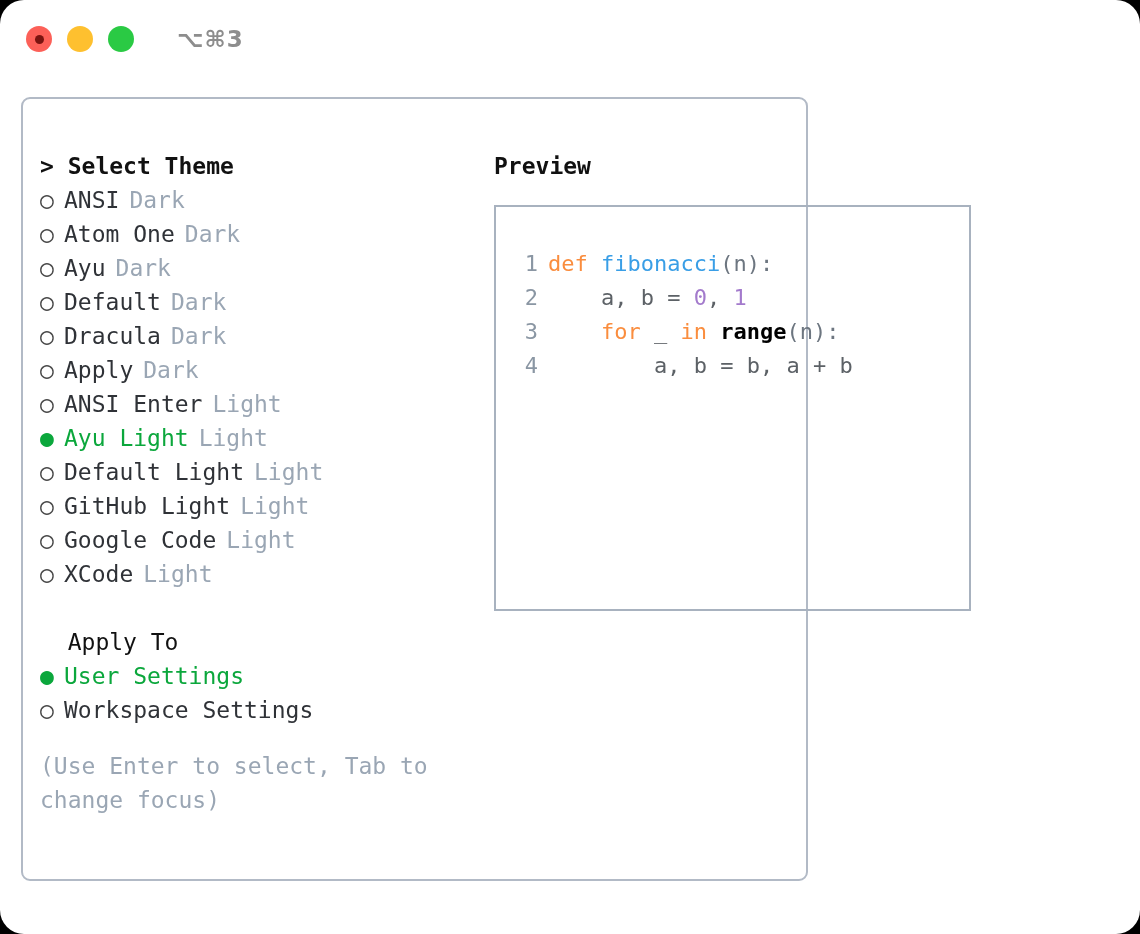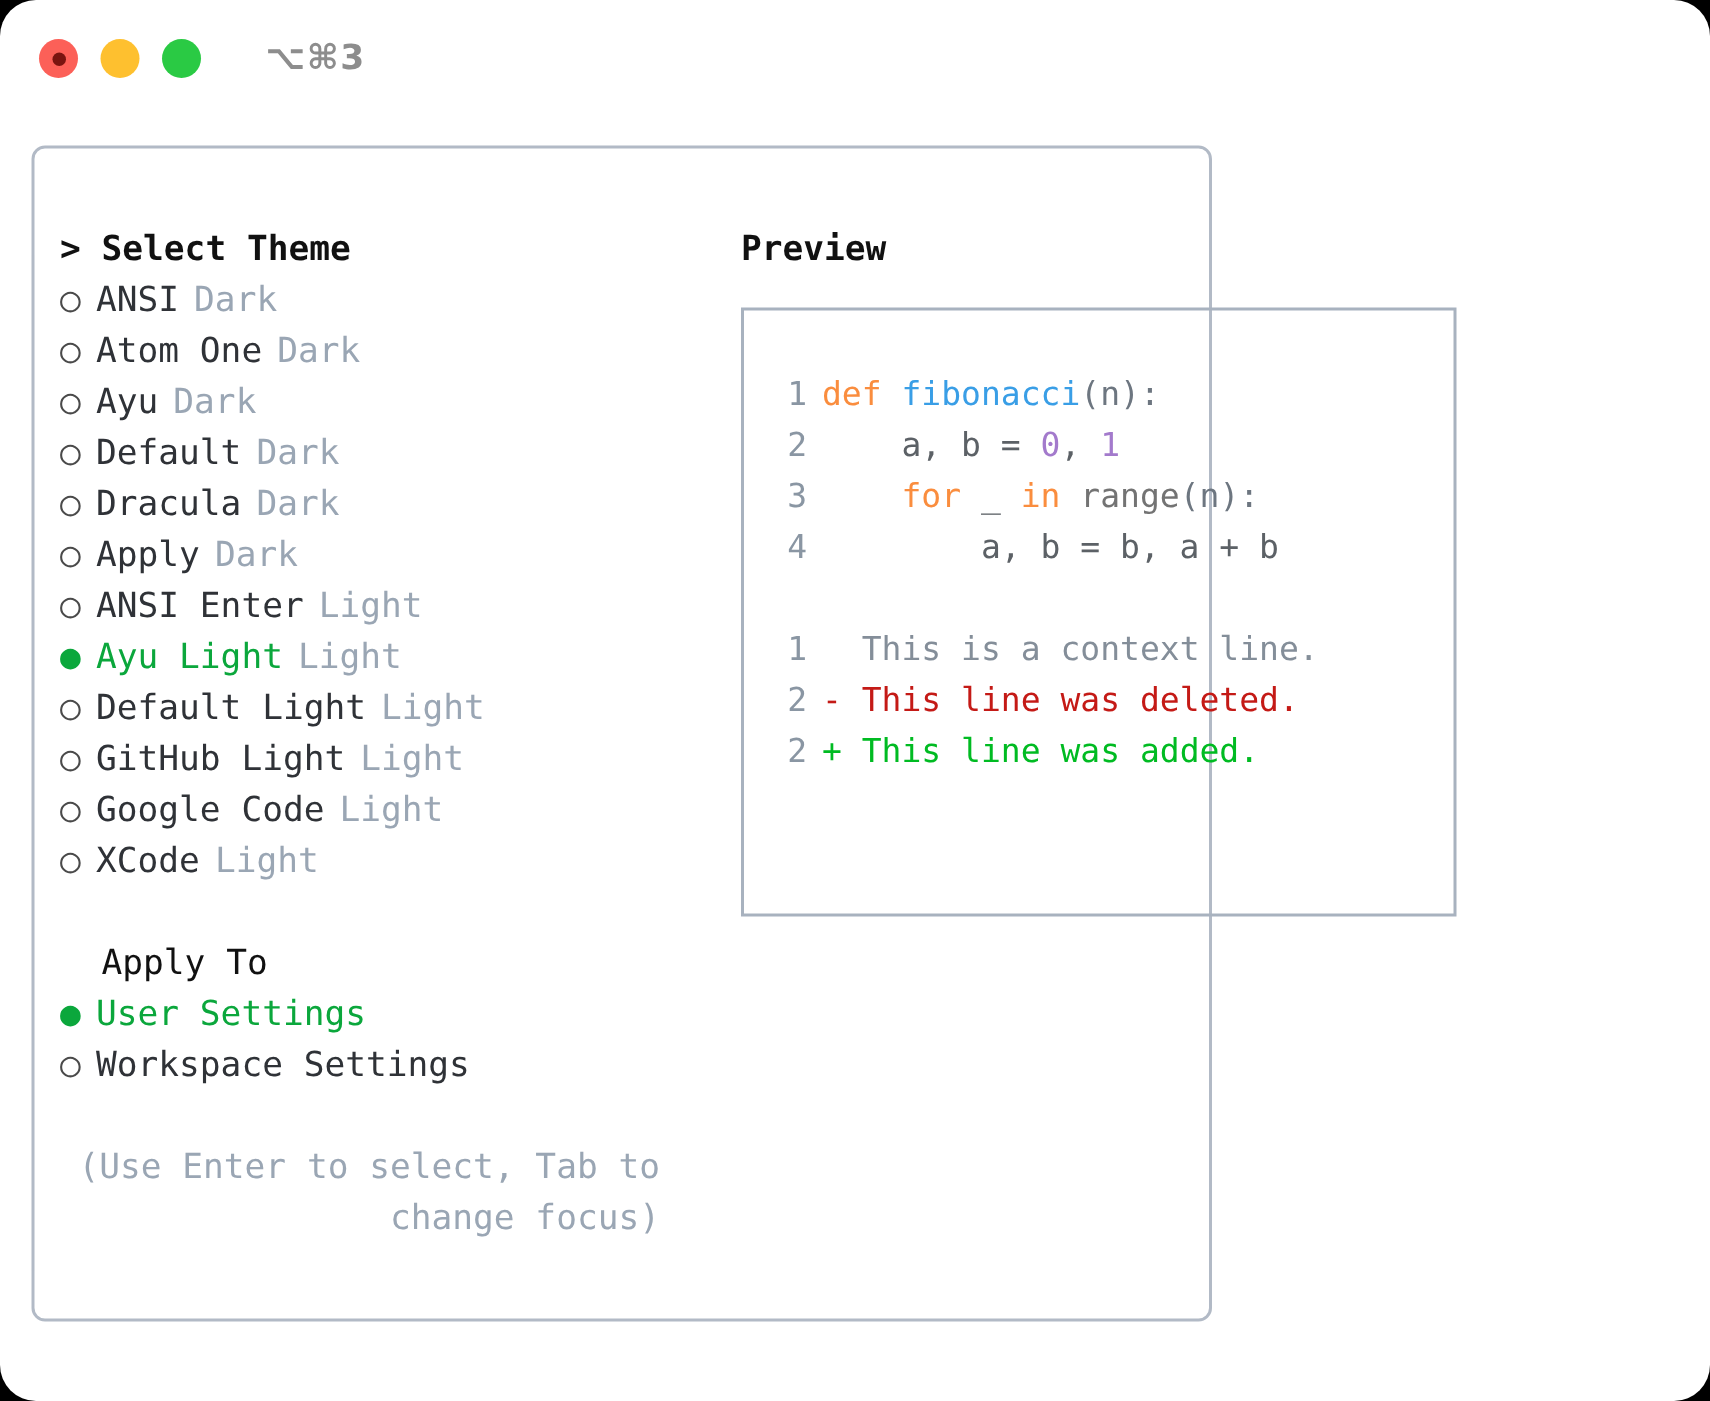--- a/index.html
+++ b/index.html
@@ -118,26 +118,25 @@
   .opt-label { color: #2f3237; }
   .opt-row.selected .opt-label { color: #0BA73C; }
   .opt-suffix {
     color: #9aa6b4;
     margin-left: 10px;
   }
 
   .spacer-row { height: 34px; }
 
   .hint {
-    margin-top: 34px;
+    margin-top: 22px;
     font-size: 23px;
     line-height: 34px;
     color: #9aa6b4;
     width: 400px;
-    text-align: right;
   }
 
   
   .right-col {
     position: absolute;
     left: 471px;
     top: 50px;
     width: 500px;
   }
 
@@ -167,21 +166,21 @@
     display: inline-block;
     width: 24px;
     text-align: right;
     margin-right: 10px;
   }
   .blank-line { height: 34px; }
 
   
   .t-kw    { color: #FA8D3E; }
   .t-fn    { color: #399EE6; }
-  .t-call  { color: #737373; }
+  .t-call  { color: #000000; font-weight: bold; }
   .t-num   { color: #A37ACC; }
   .t-plain { color: #5c6166; }
   .t-punct { color: #6d7680; }
 
   .d-ctx { color: #848e99; }
   .d-del { color: #C41A16; }
   .d-add { color: #00BB22; }
 </style>
 </head>
 <body>
@@ -229,23 +228,18 @@
       <div class="right-col">
         <div class="preview-title">Preview</div>
         <div class="preview-box">
           <div id="code-block">
               <div class="code-line"><span class="ln">1</span><span class="t-kw">def </span><span class="t-fn">fibonacci</span><span class="t-punct">(n):</span></div>
               <div class="code-line"><span class="ln">2</span><span class="t-plain">    a, b = </span><span class="t-num">0</span><span class="t-plain">, </span><span class="t-num">1</span></div>
               <div class="code-line"><span class="ln">3</span><span class="t-plain">    </span><span class="t-kw">for</span><span class="t-plain"> _ </span><span class="t-kw">in</span><span class="t-plain"> </span><span class="t-call">range</span><span class="t-punct">(n):</span></div>
               <div class="code-line"><span class="ln">4</span><span class="t-plain">        a, b = b, a + b</span></div>
             </div>
           <div class="blank-line"></div>
-          <div id="diff-block">
-              <div class="code-line"><span class="ln">1</span><span class="d-ctx"> </span><span class="d-ctx"> This is a context line.</span></div>
-              <div class="code-line"><span class="ln">2</span><span class="d-del">-</span><span class="d-del"> This line was deleted.</span></div>
-              <div class="code-line"><span class="ln">2</span><span class="d-add">+</span><span class="d-add"> This line was added.</span></div>
-            </div>
         </div>
       </div>
 
     </div>
   </div>
 </div>
 
 </body></html>

